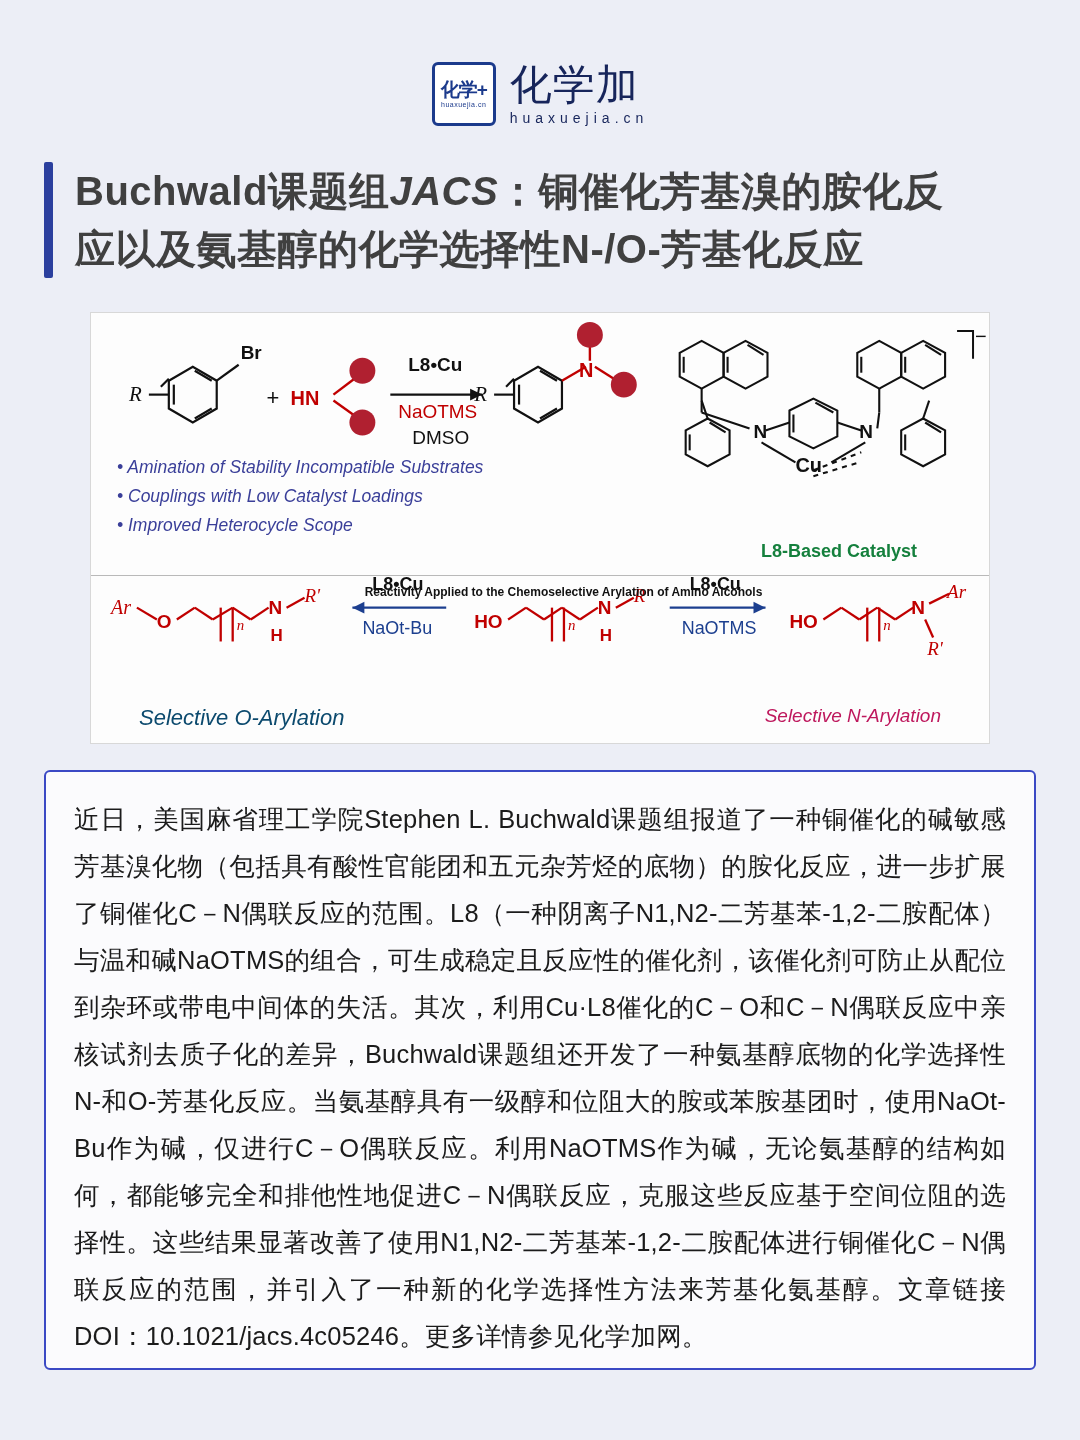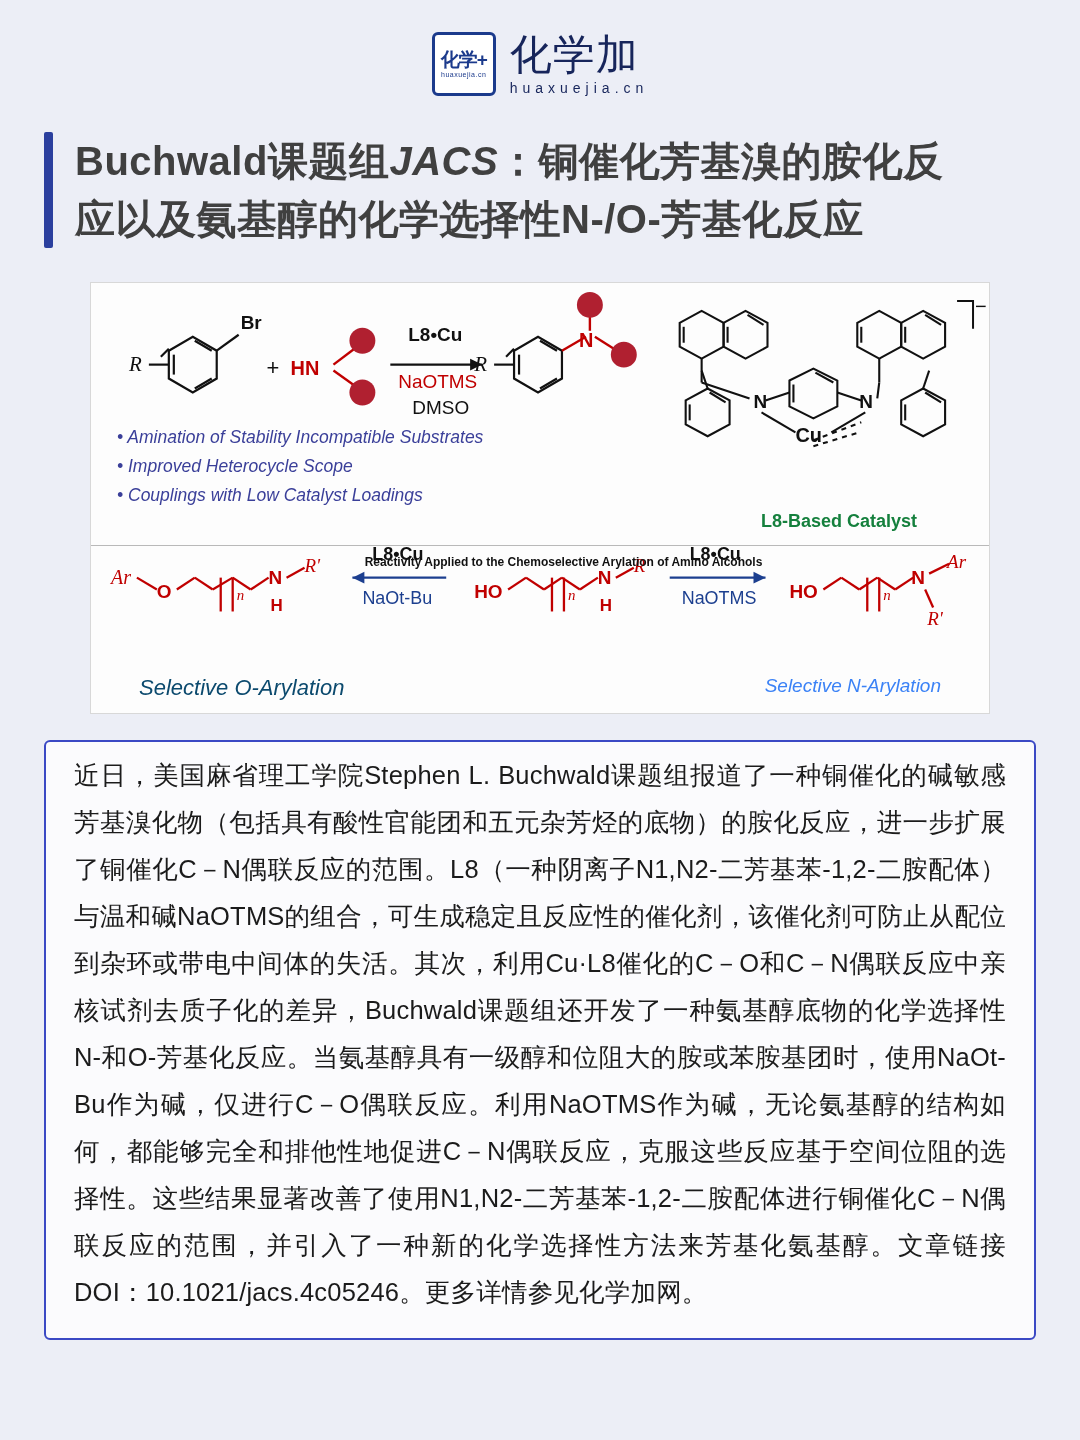--- a/index.html
+++ b/index.html
@@ -18,21 +18,21 @@
     width: 1080px;
     height: 1440px;
     box-sizing: border-box;
   }
 
   
   .brand {
     display: flex;
     align-items: center;
     justify-content: center;
-    padding-top: 32px;
+    padding-top: 62px;
     gap: 14px;
   }
   .brand-mark {
     width: 58px;
     height: 58px;
     border: 3px solid #1b3a8c;
     border-radius: 6px;
     display: flex;
     flex-direction: column;
     align-items: center;
@@ -154,30 +154,30 @@
     font-style: italic;
     font-size: 22px;
     color: #0c4a6e;
   }
   .sel-n {
     position: absolute;
     right: 48px;
     top: 392px;
     font-style: italic;
     font-size: 19px;
-    color: #3b82f6;
+    color: #be185d;
   }
 
   
   .body-card {
     margin: 26px 44px 0 44px;
     border: 2px solid #3b49c4;
     border-radius: 6px;
     background: #fbfbfd;
-    padding: 10px 28px 24px 28px;
+    padding: 24px 28px 24px 28px;
     box-sizing: border-box;
     height: 600px;
   }
   .body-text {
     font-size: 25.5px;
     line-height: 47px;
     color: #1b1b1b;
     text-align: justify;
     letter-spacing: 0.2px;
     font-family: "Liberation Sans", sans-serif;
@@ -375,22 +375,22 @@
       <text x="794" y="318" font-family="Liberation Serif, serif" font-style="italic" font-size="15" fill="#c00000">n</text>
       <text x="822" y="302" font-family="Liberation Sans, sans-serif" font-size="19" font-weight="bold" fill="#c00000">N</text>
       <text x="858" y="286" font-family="Liberation Serif, serif" font-style="italic" font-size="19" fill="#c00000">Ar</text>
       <text x="838" y="344" font-family="Liberation Serif, serif" font-style="italic" font-size="19" fill="#c00000">R'</text>
     </svg>
 
     <div class="fig-divider"></div>
 
     <div class="bullets">
       <div>Amination of Stability Incompatible Substrates</div>
+      <div>Couplings with Low Catalyst Loadings</div>
       <div>Improved Heterocycle Scope</div>
-      <div>Couplings with Low Catalyst Loadings</div>
     </div>
 
     <div class="catalyst-label">L8-Based Catalyst</div>
     <div class="fig-sub-title">Reactivity Applied to the Chemoselective Arylation of Amino Alcohols</div>
     <div class="sel-o">Selective O-Arylation</div>
     <div class="sel-n">Selective N-Arylation</div>
   </div>
 
   <div class="body-card">
     <div class="body-text">近日，美国麻省理工学院Stephen L. Buchwald课题组报道了一种铜催化的碱敏感芳基溴化物（包括具有酸性官能团和五元杂芳烃的底物）的胺化反应，进一步扩展了铜催化C－N偶联反应的范围。L8（一种阴离子N1,N2-二芳基苯-1,2-二胺配体）与温和碱NaOTMS的组合，可生成稳定且反应性的催化剂，该催化剂可防止从配位到杂环或带电中间体的失活。其次，利用Cu·L8催化的C－O和C－N偶联反应中亲核试剂去质子化的差异，Buchwald课题组还开发了一种氨基醇底物的化学选择性N-和O-芳基化反应。当氨基醇具有一级醇和位阻大的胺或苯胺基团时，使用NaOt-Bu作为碱，仅进行C－O偶联反应。利用NaOTMS作为碱，无论氨基醇的结构如何，都能够完全和排他性地促进C－N偶联反应，克服这些反应基于空间位阻的选择性。这些结果显著改善了使用N1,N2-二芳基苯-1,2-二胺配体进行铜催化C－N偶联反应的范围，并引入了一种新的化学选择性方法来芳基化氨基醇。文章链接DOI：10.1021/jacs.4c05246。更多详情参见化学加网。</div>

